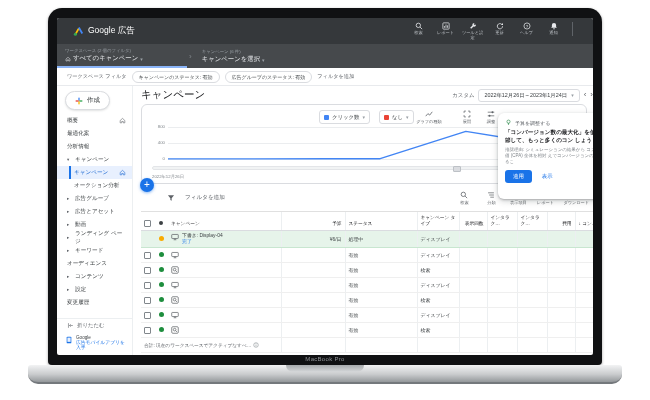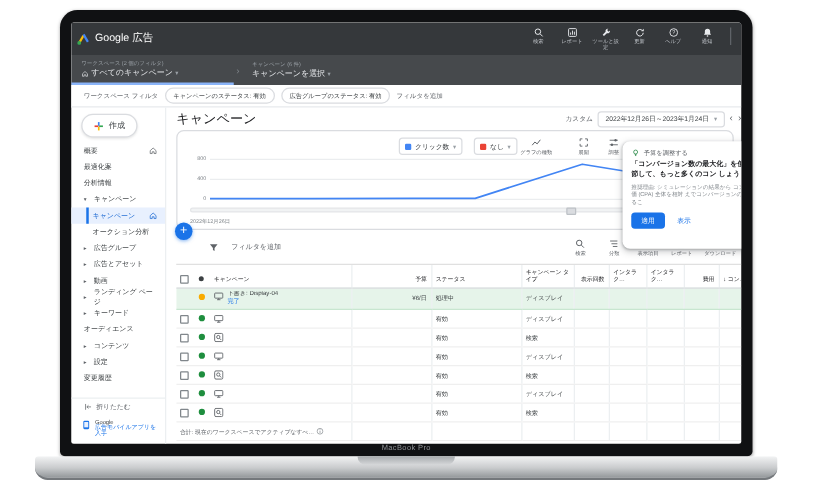--- a/index.html
+++ b/index.html
@@ -6,21 +6,21 @@
   body{width:650px;height:400px;font-family:"Liberation Sans",sans-serif;-webkit-font-smoothing:antialiased;}
   .stage{position:relative;width:650px;height:400px;overflow:hidden;}
   
   .bezel{position:absolute;left:48px;top:8px;width:554px;height:357px;background:#101113;border-radius:14px 14px 4px 4px;box-shadow:0 1px 3px rgba(0,0,0,.35);}
   .brand{position:absolute;left:0;right:0;bottom:3px;text-align:center;font-size:6px;color:#8f9296;letter-spacing:.3px;}
   .base{position:absolute;left:28px;top:365px;width:594px;height:17px;background:linear-gradient(#f2f3f4,#c9cbcd 55%,#94989b);border-radius:3px 3px 10px 10px;border-bottom:2px solid #74787c;}
   .notch{position:absolute;left:50%;top:0;transform:translateX(-50%);width:78px;height:7px;background:linear-gradient(#a6aaad,#d6d8da);border-radius:0 0 7px 7px;}
   
   .screen{position:absolute;left:9px;top:10px;width:536px;height:337px;background:#fff;overflow:hidden;border-radius:2px;}
   
-  .topbar{height:26px;background:#35383b;display:flex;align-items:center;padding:0 4px;box-sizing:border-box;}
+  .topbar{height:26px;background:#35383b;display:flex;align-items:center;padding:0 16px;box-sizing:border-box;}
   .logo{display:flex;align-items:center;gap:4px;color:#fff;font-size:8.5px;}
   .logo svg{width:11px;height:11px;}
   .top-actions{margin-left:auto;display:flex;align-items:flex-start;gap:2px;}
   .ta{width:25px;display:flex;flex-direction:column;align-items:center;gap:1px;color:#cdd1d5;cursor:pointer;}
   .ta svg{width:8px;height:8px;color:#e8eaed;}
   .ta span{font-size:4.2px;color:#bdc1c6;text-align:center;line-height:1.15;}
   .topdiv{width:1px;height:14px;background:#5f6368;margin:0 4px;}
   
   .crumbbar{height:24px;background:#46494c;display:flex;align-items:stretch;}
   .crumb{padding:3px 8px 2px 8px;display:flex;flex-direction:column;justify-content:center;cursor:pointer;box-sizing:border-box;}

